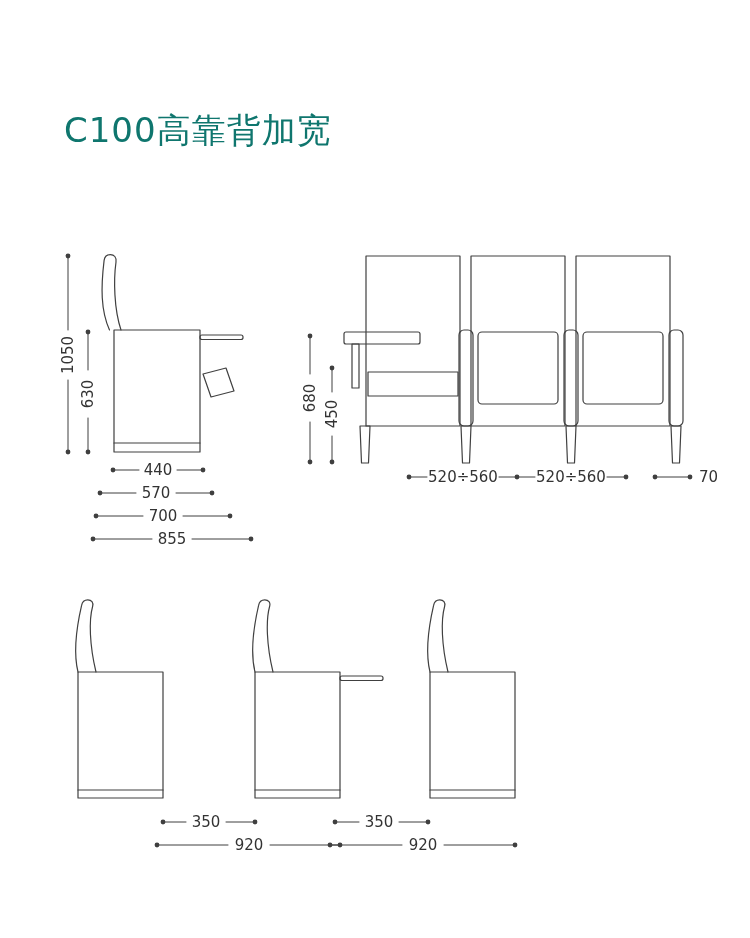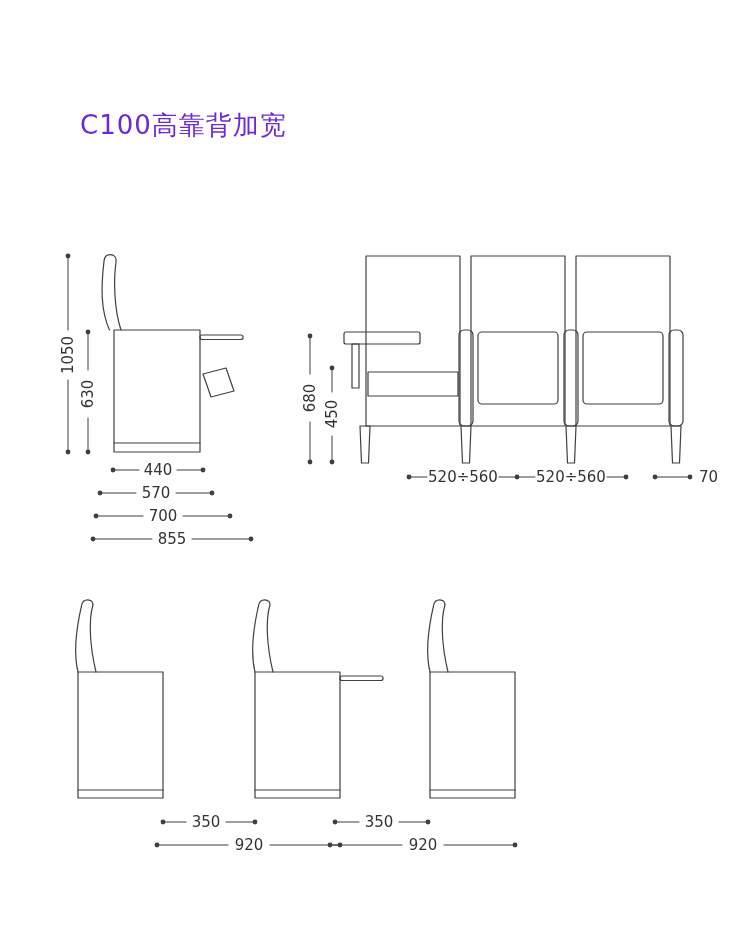--- a/index.html
+++ b/index.html
@@ -1,22 +1,22 @@
 <!DOCTYPE html>
 <html><head>
 <meta charset="utf-8">
 <style>
   html,body{margin:0;padding:0;}
   body{
     width:750px;height:938px;background:#ffffff;position:relative;overflow:hidden;
     font-family:"DejaVu Sans","Liberation Sans",sans-serif;
   }
   .title{
-    position:absolute;left:80px;top:108px;
-    font-size:26px;color:#6d28d9;letter-spacing:1px;white-space:nowrap;
+    position:absolute;left:64px;top:108px;
+    font-size:34px;color:#0f766e;letter-spacing:1px;white-space:nowrap;
   }
   svg{position:absolute;left:0;top:0;display:block;}
   .ln{stroke:#404040;fill:none;stroke-width:1.2;stroke-linecap:round;stroke-linejoin:round;}
   .dim{stroke:#3f3f3f;fill:none;stroke-width:1;stroke-linecap:round;}
   .dot{fill:#3f3f3f;stroke:none;}
   text{font-family:"DejaVu Sans","Liberation Sans",sans-serif;font-size:15px;fill:#333333;stroke:none;}
 </style>
 </head>
 <body>
 

